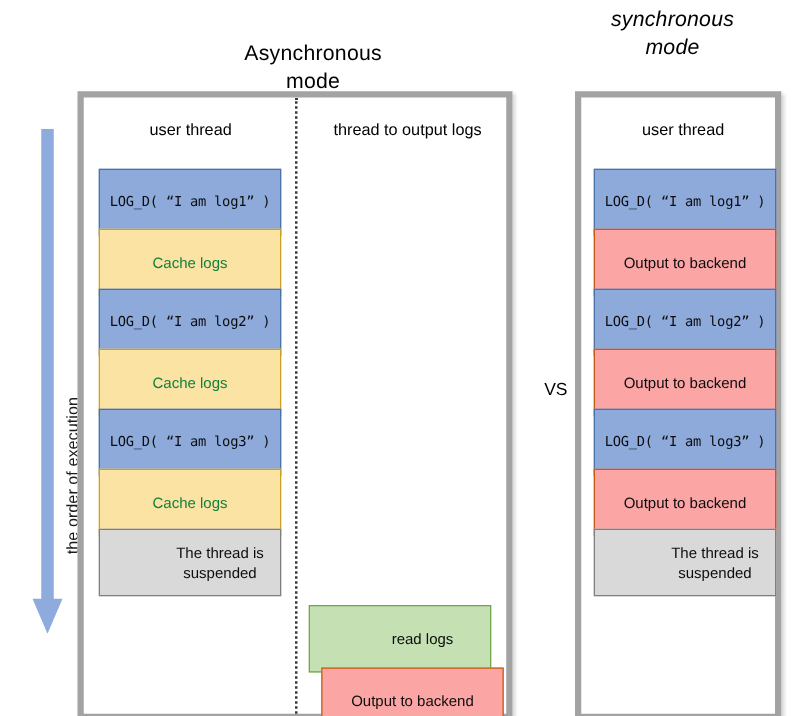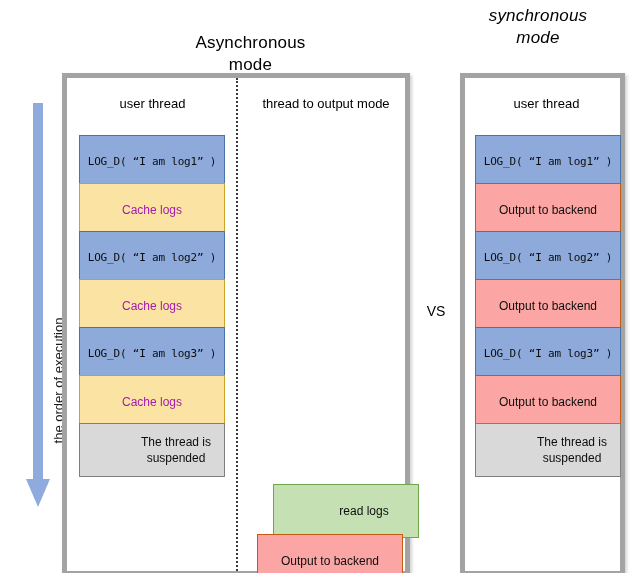--- a/index.html
+++ b/index.html
@@ -78,32 +78,32 @@
     width: 146px;
     height: 54px;
   }
   .box.mono {
     font-family: "DejaVu Sans Mono", monospace;
     font-size: 11px;
     letter-spacing: -0.2px;
   }
 
   .c-blue   { background: #8EAADB; border-color: #4A74A8; color: #0d0d0d; }
-  .c-yellow { background: #FBE3A4; border-color: #C9A227; color: #a21caf; }
+  .c-yellow { background: #FBE3A4; border-color: #C9A227; color: #15803d; }
   .c-orange { background: #fca5a5; border-color: #C55A11; color: #0d0d0d; }
   .c-green  { background: #C5E0B3; border-color: #6FA746; color: #0d0d0d; }
   .c-gray   { background: #D9D9D9; border-color: #7F7F7F; color: #0d0d0d; padding-left: 48px; }
 
   
   #vs-label {
     position: absolute;
     left: 418px;
     top: 303px;
     width: 36px;
-    text-align: center;
+    text-align: right;
     font-size: 14px;
     color: #000000;
   }
 
   
   #exec-arrow {
     position: absolute;
     left: 26px;
     top: 103px;
     width: 24px;
@@ -142,42 +142,42 @@
   </svg>
   <div id="exec-label">the order of execution</div>
 </div>
 
 <div class="panel" id="panel-async">
 
   <div class="divider"></div>
 
   <div class="col-header" id="hdr-user-thread-async">user thread</div>
 
-  <div class="col-header" id="hdr-output-logs">thread to output mode</div>
+  <div class="col-header" id="hdr-output-logs">thread to output logs</div>
 
   <div class="box mono c-blue" style="left:12px; top:57px;">LOG_D( “I am log1” )</div>
 
   <div class="box c-yellow" style="left:12px; top:105px;">Cache logs</div>
 
   <div class="box mono c-blue" style="left:12px; top:153px;">LOG_D( “I am log2” )</div>
 
   <div class="box c-yellow" style="left:12px; top:201px;">Cache logs</div>
 
   <div class="box mono c-blue" style="left:12px; top:249px;">LOG_D( “I am log3” )</div>
 
   <div class="box c-yellow" style="left:12px; top:297px;">Cache logs</div>
 
   <div class="box c-gray" style="left:12px; top:345px;">
     <div>
       <div>The thread is</div>
       <div>suspended</div>
     </div>
   </div>
 
-  <div class="box c-green" style="left:206px; top:406px;padding-left:36px;">read logs</div>
+  <div class="box c-green" style="left:180px; top:406px;padding-left:36px;">read logs</div>
 
   <div class="box c-orange" style="left:190px; top:456px;">Output to backend</div>
 </div>
 
 <div id="vs-label">VS</div>
 
 <div class="panel" id="panel-sync">
 
   <div class="col-header" id="hdr-user-thread-sync">user thread</div>
 

